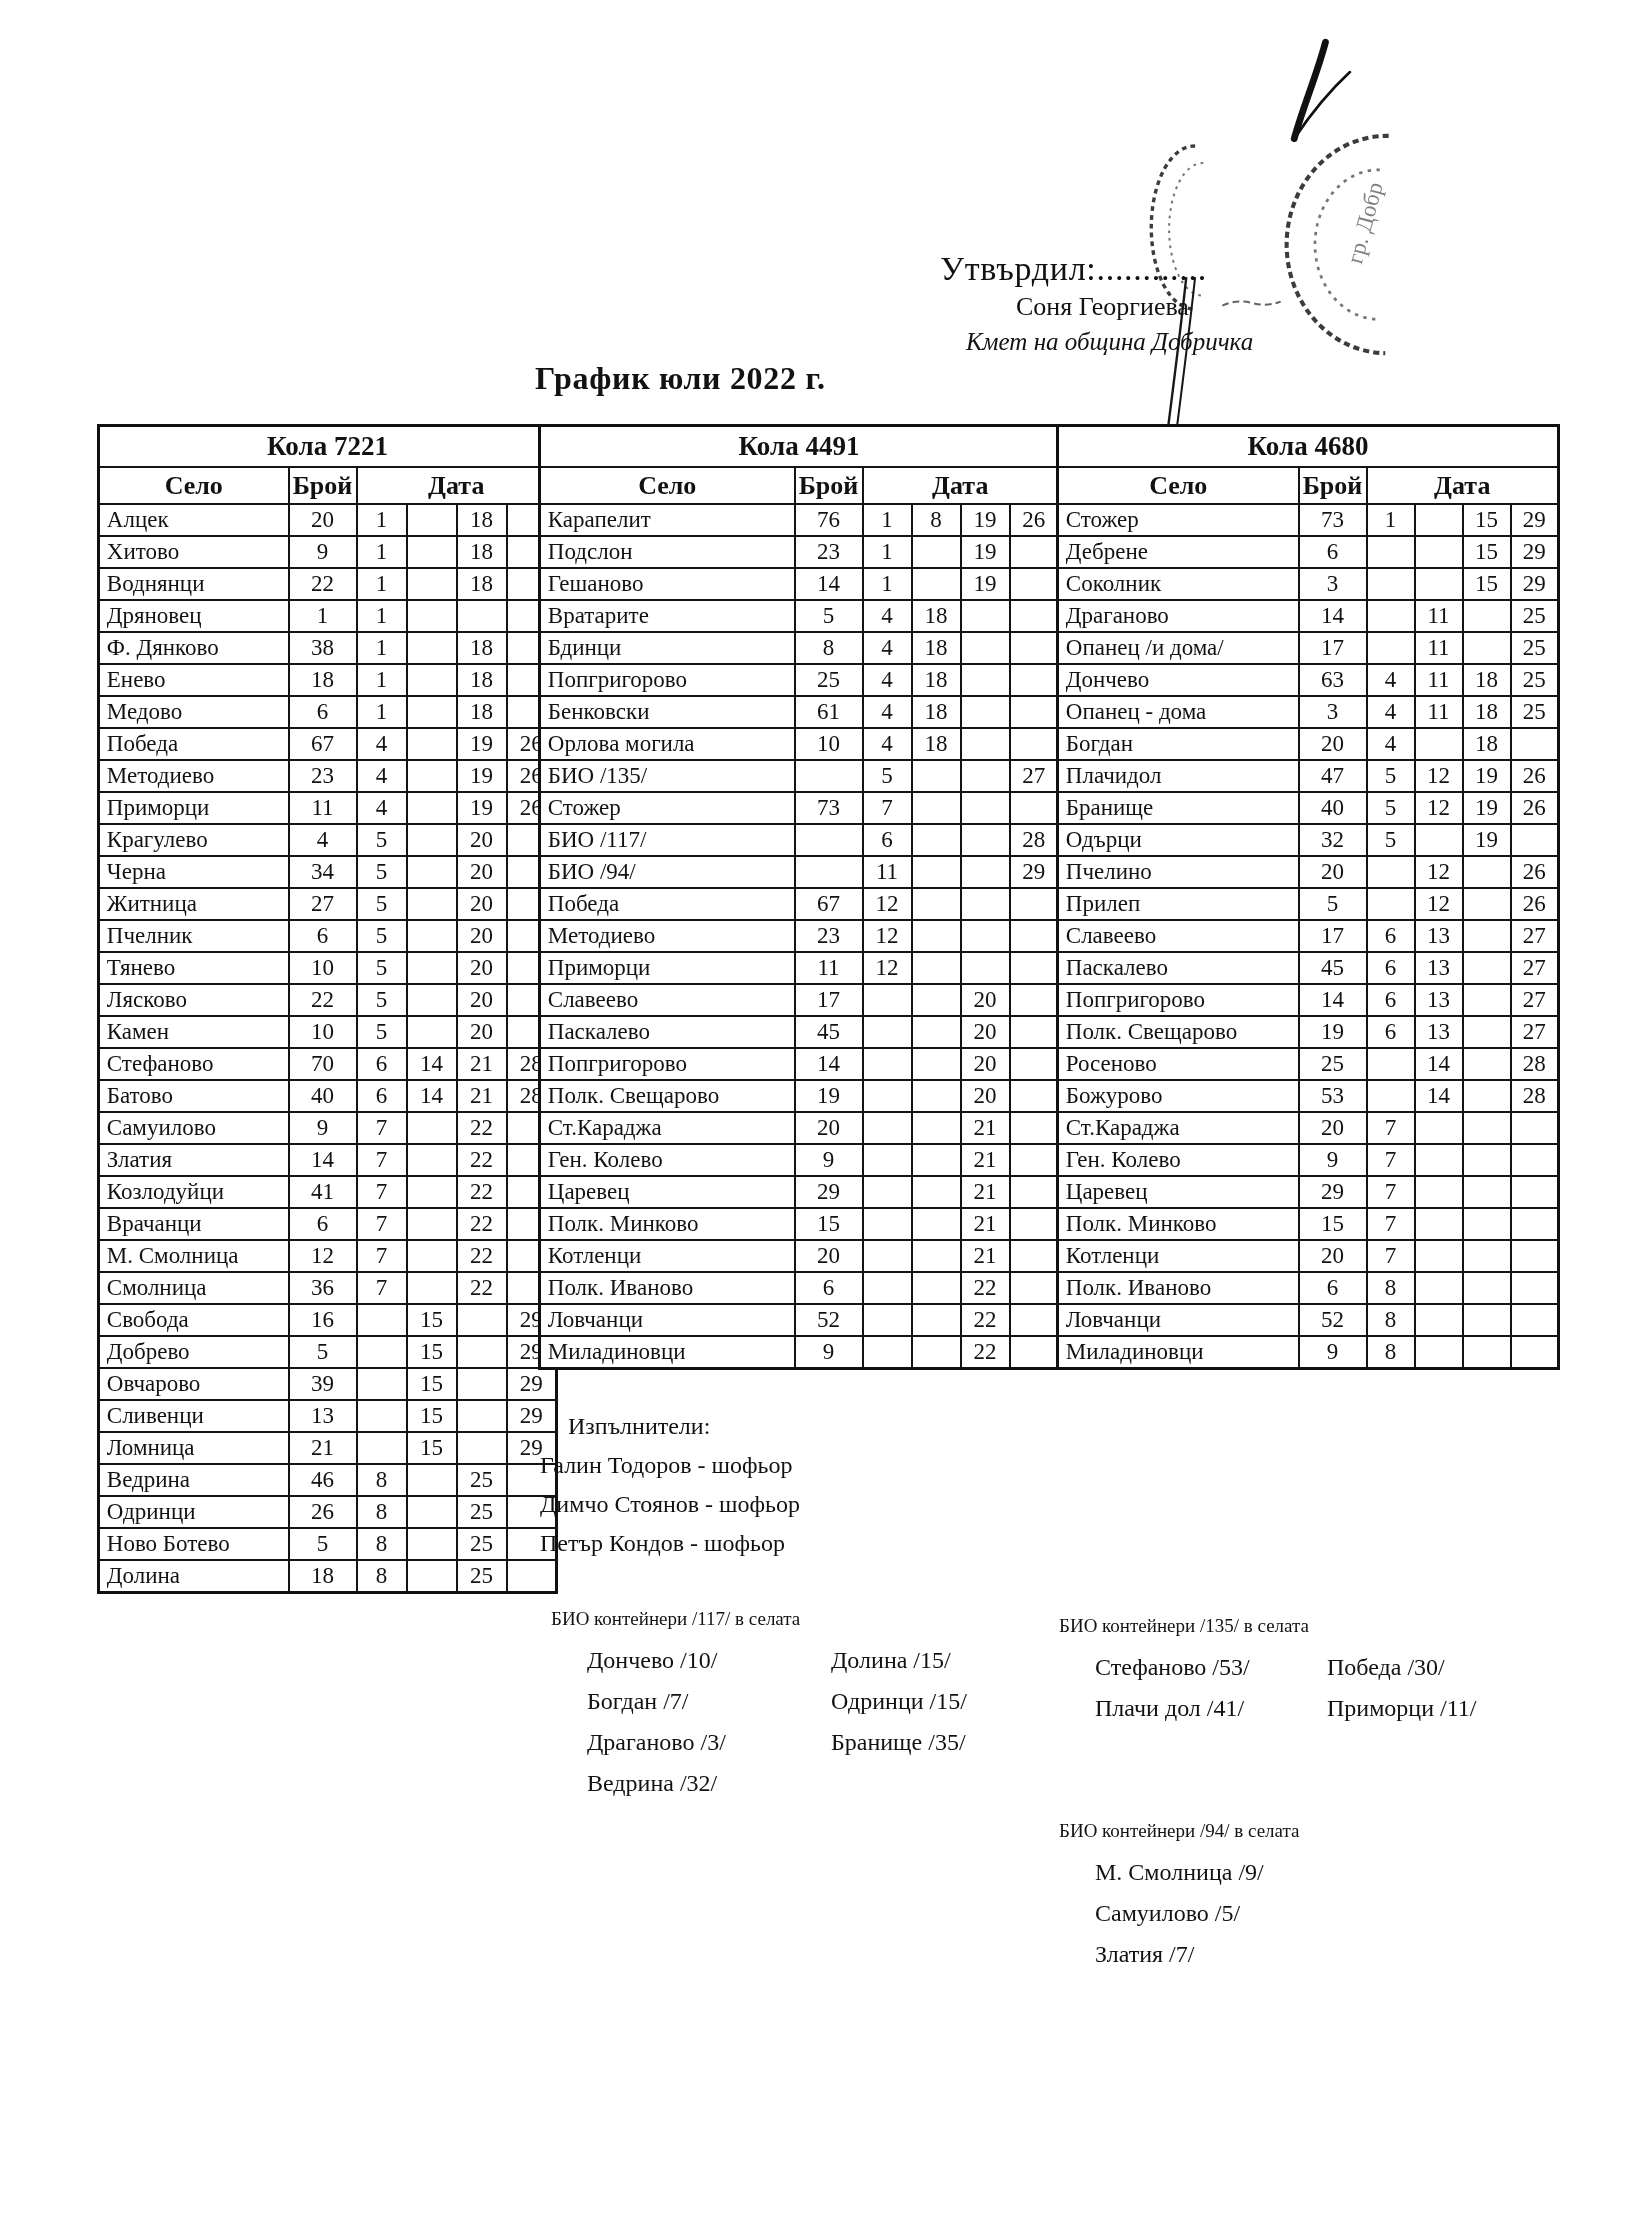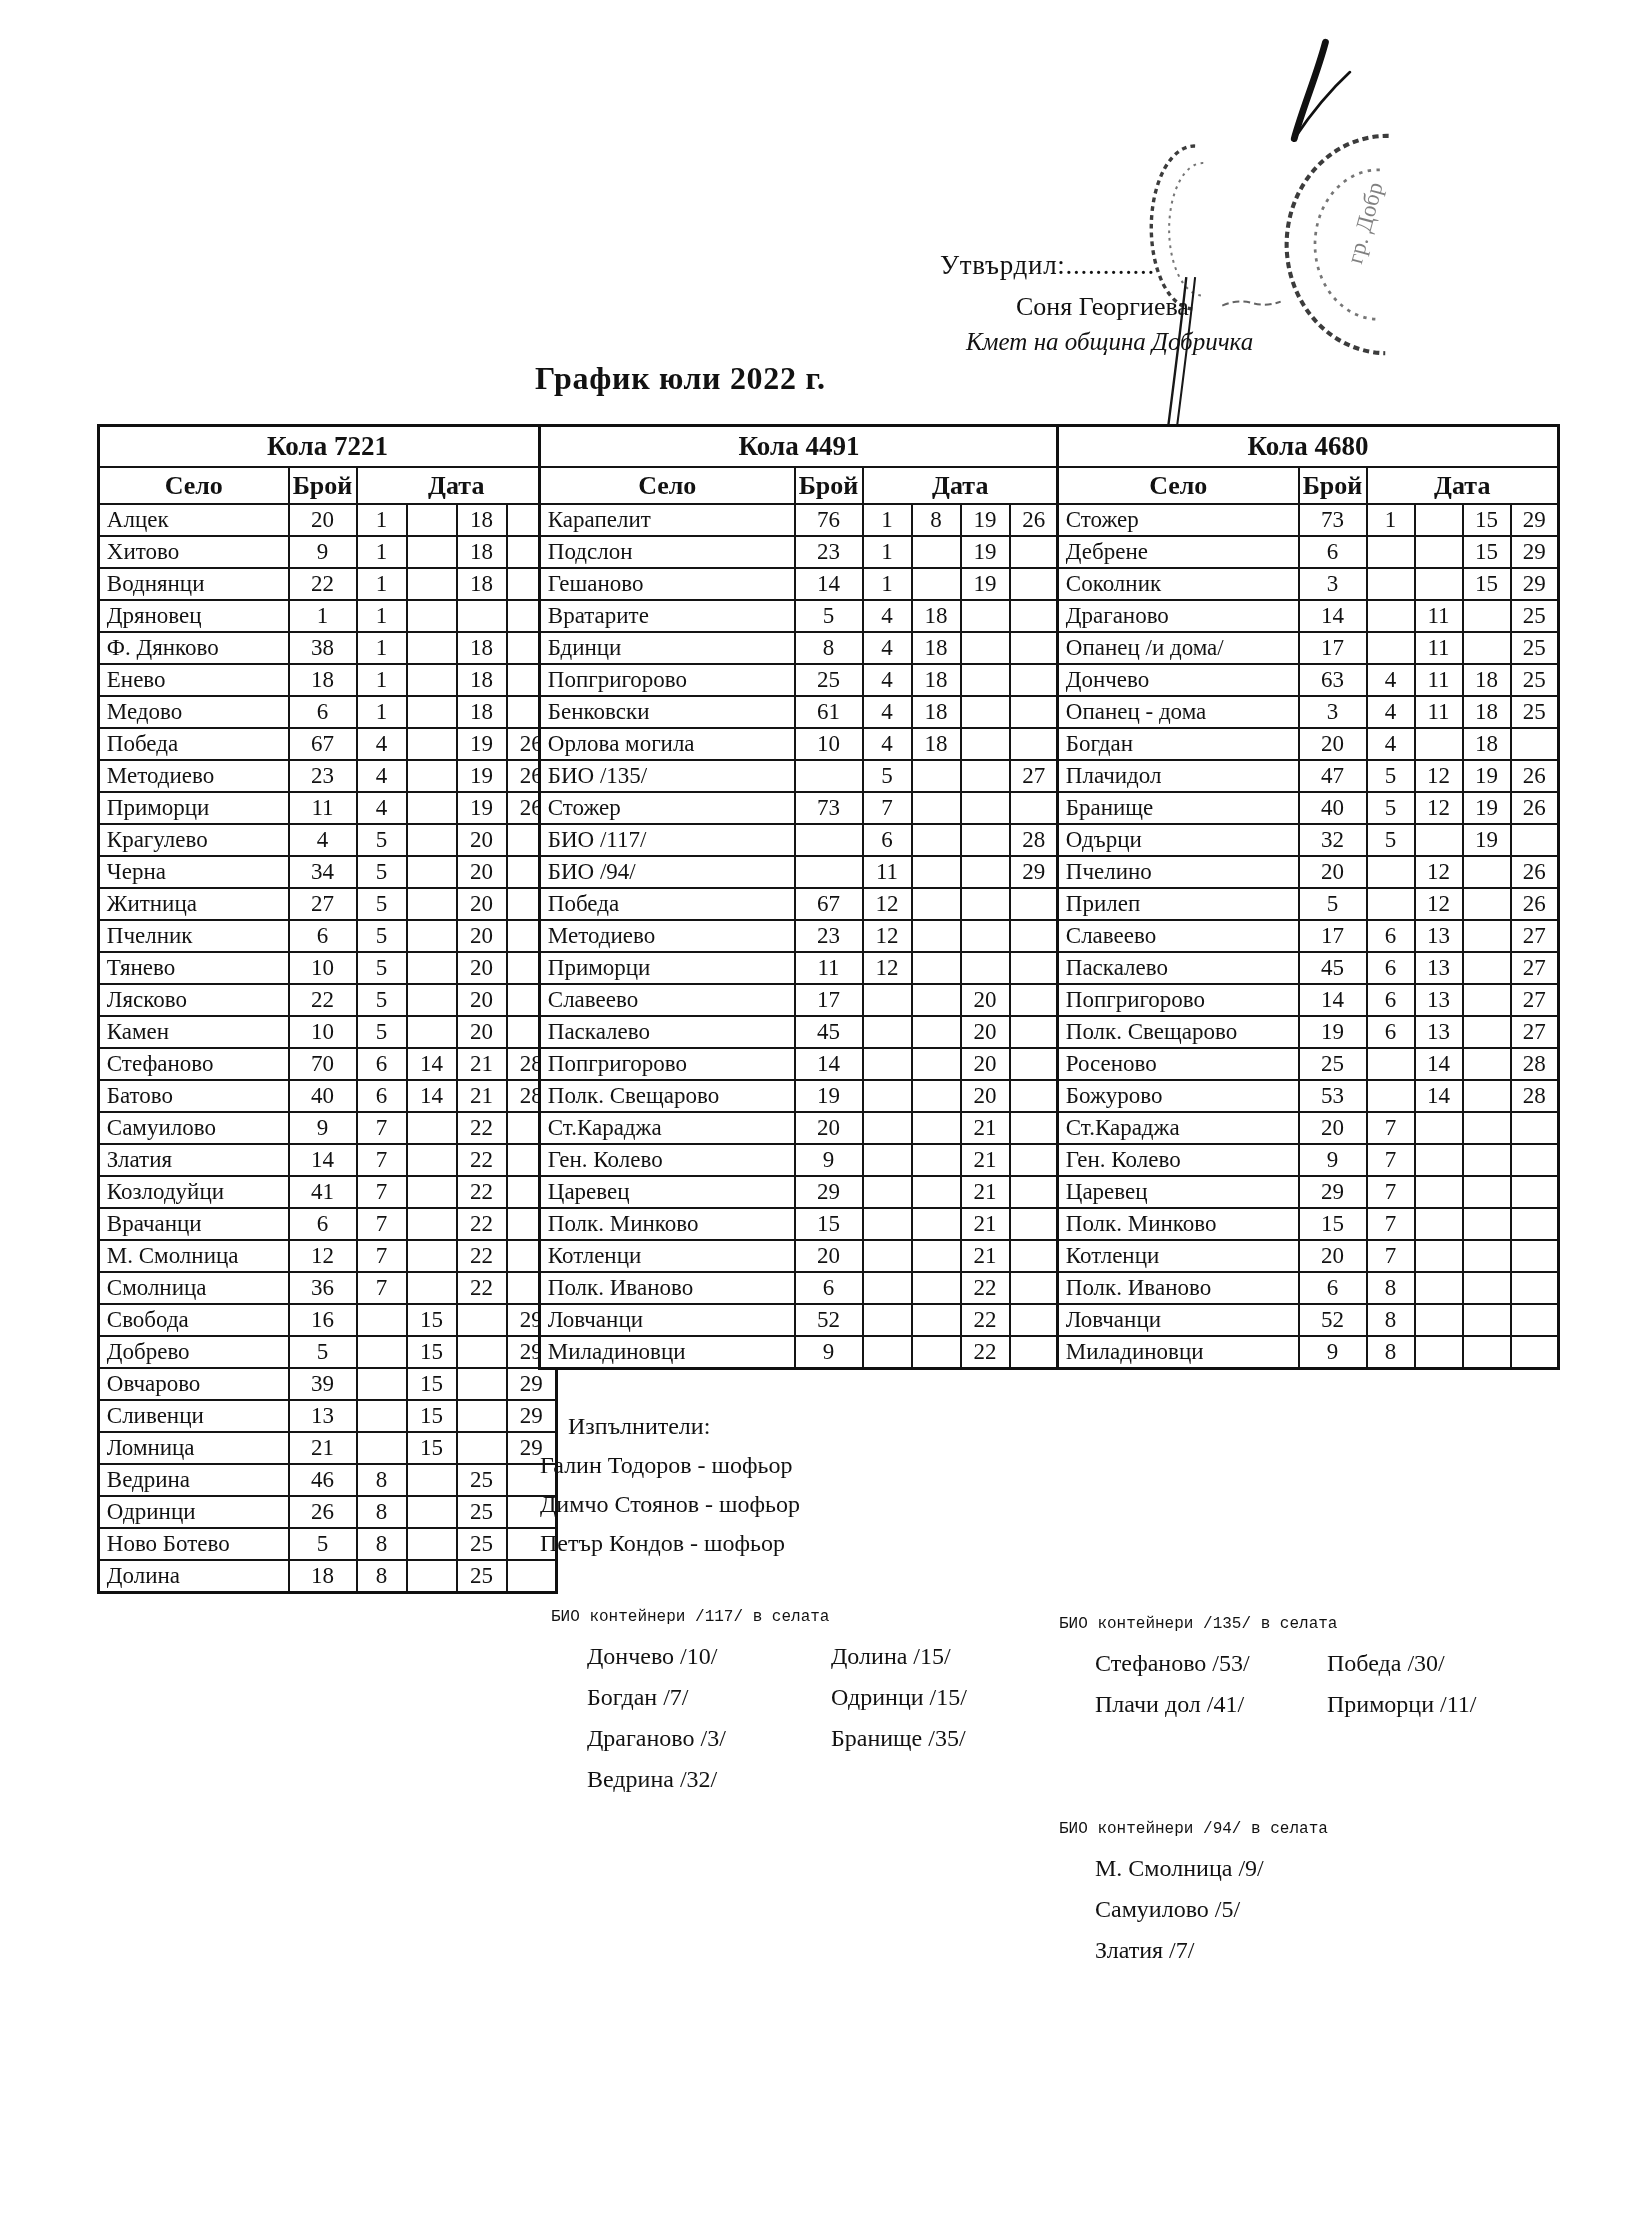--- a/index.html
+++ b/index.html
@@ -3,21 +3,21 @@
 <meta charset="utf-8">
 <style>
   html,body{margin:0;padding:0;}
   body{
     width:1646px;height:2239px;background:#ffffff;position:relative;
     font-family:"Liberation Serif", serif;color:#121212;
     -webkit-font-smoothing:antialiased;
   }
   .page{position:absolute;left:0;top:0;width:1646px;height:2239px;background:#fff;}
   .abs{position:absolute;white-space:nowrap;}
-  .approve{left:940px;top:250px;font-size:27px;letter-spacing:0.7px;}
+  .approve{left:940px;top:250px;font-size:34px;letter-spacing:0.7px;}
   .approver{left:1016px;top:292px;font-size:26px;}
   .role{left:966px;top:328px;font-size:25px;font-style:italic;}
   .doc-title{left:535px;top:360px;font-size:32px;font-weight:bold;letter-spacing:0.7px;}
 
   table.sched{
     position:absolute;border-collapse:collapse;table-layout:fixed;background:#fff;
     border:3.4px solid #101010;
   }
   .sched th,.sched td{
     border:2px solid #141414;overflow:hidden;white-space:nowrap;padding:0;
@@ -25,21 +25,21 @@
   .sched tr.car-row th{height:39px;font-size:27px;font-weight:bold;text-align:center;border-bottom-width:2.7px;}
   .sched tr.hdr-row th{height:35px;font-size:26px;font-weight:bold;text-align:center;border-bottom-width:2.7px;}
   .sched td{height:30px;font-size:23px;}
   td.vcell{text-align:left;padding-left:6.8px;}
   td.ccell{text-align:center;}
   td.dcell{text-align:center;}
 
   .exec{left:540px;top:1407px;font-size:24px;line-height:39px;}
   .exec .exec-title{font-size:24px;padding-left:28px;}
   .bio{font-size:24px;}
-  .bio-title{font-size:16px;margin-bottom:9.5px;font-family:Liberation Mono, monospace;}
+  .bio-title{font-size:19px;margin-bottom:9.5px;}
   .bio-cols{display:flex;margin-left:36px;}
   .bio-col{line-height:41px;}
   #bio0{left:551px;top:1608px;}
   #bio0 .bio-col.c0{width:244px;}
   #bio1{left:1059px;top:1615px;}
   #bio1 .bio-col.c0{width:232px;}
   #bio2{left:1059px;top:1820px;}
   #bio2 .bio-col.c0{width:232px;}
   svg.marks{position:absolute;left:0;top:0;pointer-events:none;}
 </style>

